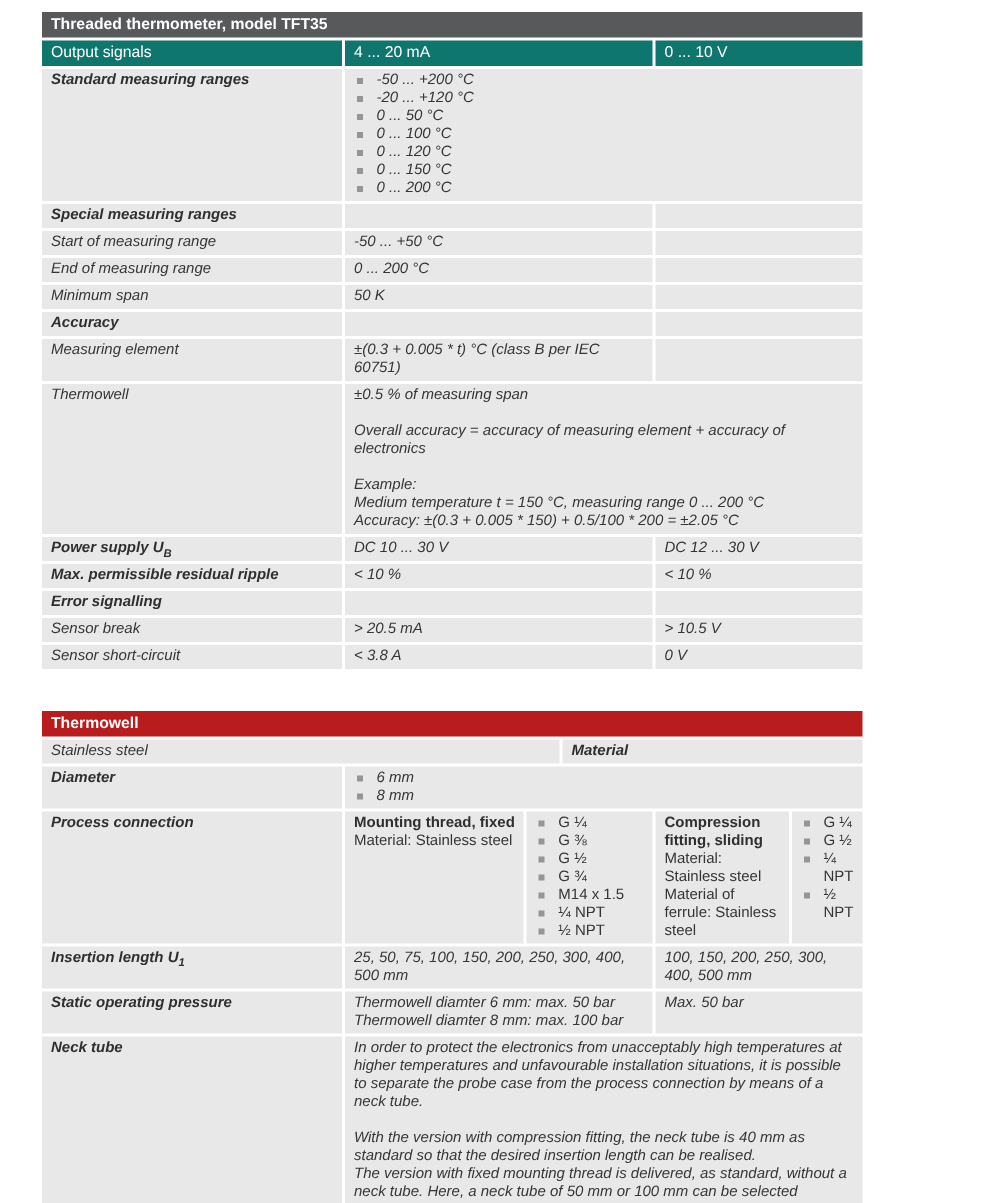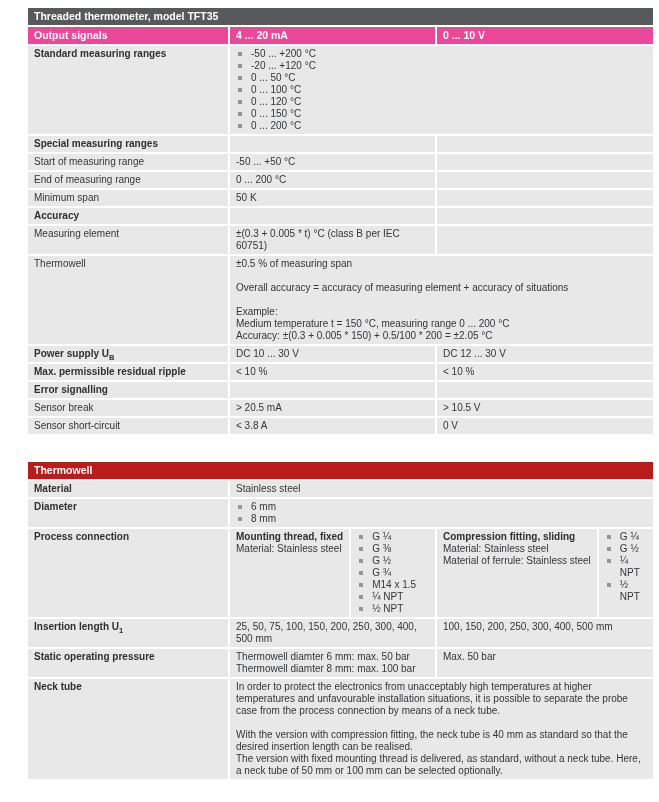--- a/index.html
+++ b/index.html
@@ -2,38 +2,38 @@
 <html><head>
 <meta charset="utf-8">
 <style>
   html,body{margin:0;padding:0;background:#ffffff;}
   body{
     width:659px;height:802px;overflow:hidden;
     font-family:"Liberation Sans","DejaVu Sans",sans-serif;
     font-size:10px;line-height:12px;color:#333537;
   }
   .doc{padding:8px 6px 0 28px;}
-  .spec-table{width:625px;}
+  .spec-table{width:547px;}
   .band{
     background:#58595b;color:#ffffff;font-weight:bold;font-size:10.5px;
     padding:2px 6px;line-height:13px;margin-bottom:2px;
   }
   .band.light{background:#b91c1c;}
   .hdr-row{display:flex;gap:2px;margin-bottom:2px;}
   .hdr-cell{
-    background:#ec4899;color:#ffffff;font-weight:bold;font-size:10.5px;
+    background:#0f766e;color:#ffffff;font-weight:normal;font-size:10.5px;
     padding:2px 6px;line-height:13px;box-sizing:border-box;
   }
   .c1{width:200px;flex:none;}
   .c2{width:205px;flex:none;}
   .c3{flex:1;min-width:0;}
   .merged{flex:1;min-width:0;}
   .row{display:flex;gap:2px;margin-bottom:2px;align-items:stretch;}
   .cell{
-    background:#e8e8e9;padding:2px 6px;box-sizing:border-box;min-height:16px;
+    background:#e8e8e9;padding:2px 6px;box-sizing:border-box;min-height:16px;font-style:italic;
   }
   .label-cell{font-weight:bold;color:#2d2f31;}
   .label-cell.indent{font-weight:normal;color:#333537;}
   sub{font-size:7.5px;line-height:0;}
   .line{min-height:12px;}
   .blank-line{height:12px;}
   .cell-hdr{font-weight:bold;color:#2d2f31;}
   .bullet-row{display:flex;align-items:flex-start;padding-left:2px;}
   .sq{width:4px;height:4px;background:#949597;margin:4px 9px 0 0;flex:none;}
   .cell-stack{display:flex;flex-direction:row;gap:2px;min-width:0;}
@@ -124,21 +124,21 @@
           <div class="cell c2">
             <div class="line">±(0.3 + 0.005 * t) °C (class B per IEC 60751)</div>
           </div>
           <div class="cell c3"></div>
         </div>
         <div class="row">
           <div class="cell c1 label-cell indent">Thermowell</div>
           <div class="cell merged">
             <div class="line">±0.5 % of measuring span</div>
             <div class="blank-line"></div>
-            <div class="line">Overall accuracy = accuracy of measuring element + accuracy of situations</div>
+            <div class="line">Overall accuracy = accuracy of measuring element + accuracy of electronics</div>
             <div class="blank-line"></div>
             <div class="line">Example:</div>
             <div class="line">Medium temperature t = 150 °C, measuring range 0 ... 200 °C</div>
             <div class="line">Accuracy: ±(0.3 + 0.005 * 150) + 0.5/100 * 200 = ±2.05 °C</div>
           </div>
         </div>
         <div class="row">
           <div class="cell c1 label-cell">Power supply U<sub>B</sub></div>
           <div class="cell c2">
             <div class="line">DC 10 ... 30 V</div>
@@ -181,24 +181,24 @@
         </div>
       </div>
   </div>
 
   <div class="table-gap"></div>
 
   <div class="spec-table">
     <div class="band light">Thermowell</div>
     <div id="t2-rows">
         <div class="row">
+          <div class="cell merged">
+            <div class="line">Stainless steel</div>
+          </div>
           <div class="cell c1 label-cell">Material</div>
-          <div class="cell merged">
-            <div class="line">Stainless steel</div>
-          </div>
         </div>
         <div class="row">
           <div class="cell c1 label-cell">Diameter</div>
           <div class="cell merged">
             <div class="bullet-row">
               <div class="sq"></div>
               <div>6 mm</div>
             </div>
             <div class="bullet-row">
               <div class="sq"></div>

